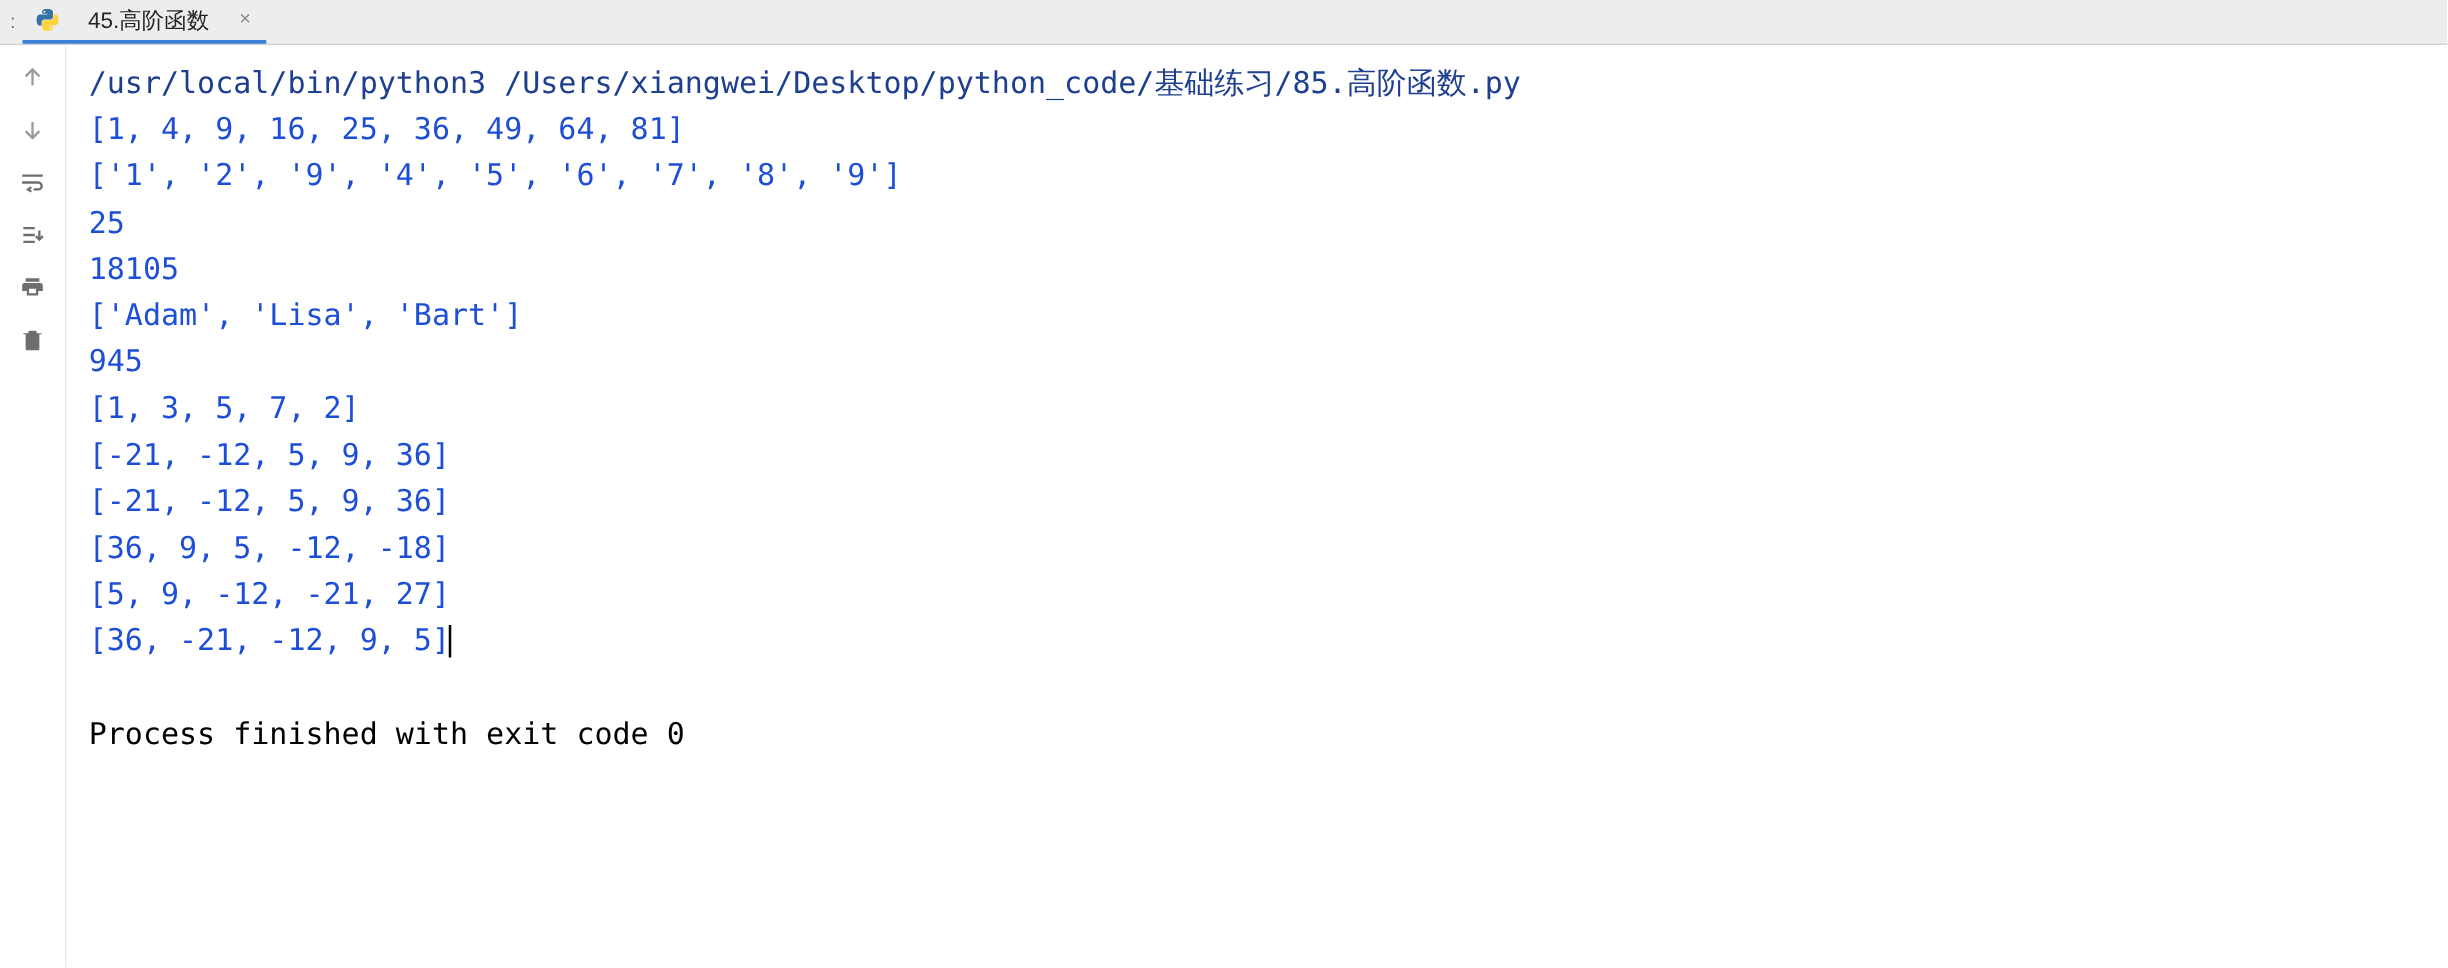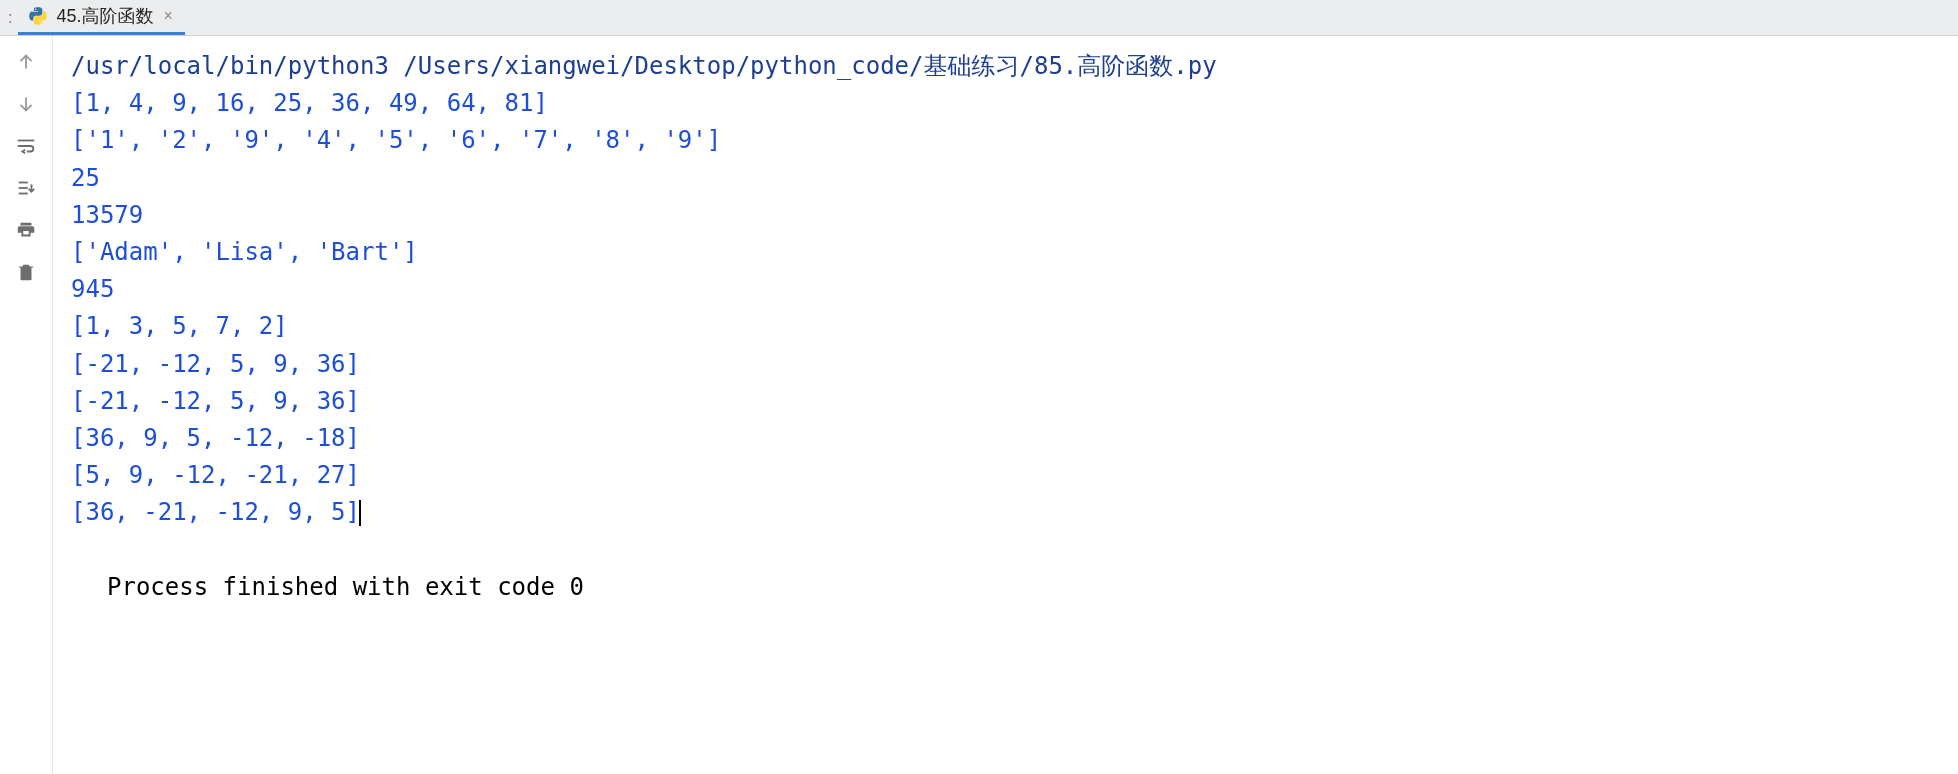--- a/index.html
+++ b/index.html
@@ -35,21 +35,21 @@
       padding-right: 6px;
       padding-left: 2px;
     }
     .tab {
       display: flex;
       align-items: center;
       padding: 0 12px 0 10px;
       background: #ebedef;
       border-bottom: 3px solid #3b7fd6;
       cursor: pointer;
-      gap: 8px;
+      gap: 22px;
       height: 100%;
     }
     .tab-icon {
       width: 20px;
       height: 20px;
       display: flex;
       align-items: center;
       justify-content: center;
     }
     .tab-label {
@@ -97,21 +97,20 @@
       overflow: auto;
     }
     .cmd-line {
       color: #1e3f8f;
     }
     .out-line {
       color: #1d4ed8;
     }
     .exit-line {
       color: #000000;
-      margin-left: 36px;
     }
     .cursor-caret {
       border-right: 2px solid #000000;
       display: inline-block;
       height: 1.1em;
       vertical-align: text-bottom;
       margin-left: -1px;
     }
   </style>
 </head>
@@ -171,21 +170,21 @@
         <svg viewBox="0 0 24 24" width="22" height="22" fill="#6e6e6e">
           <path d="M6 7h12v13a1 1 0 01-1 1H7a1 1 0 01-1-1V7zm3-3h6l1 2H8l1-2zM4 6h16v1H4z"></path>
         </svg>
       </div>
     </div>
 
     <div class="console-output"><span class="cmd-line">/usr/local/bin/python3 /Users/xiangwei/Desktop/python_code/基础练习/85.高阶函数.py</span>
 <span class="out-line">[1, 4, 9, 16, 25, 36, 49, 64, 81]</span>
 <span class="out-line">['1', '2', '9', '4', '5', '6', '7', '8', '9']</span>
 <span class="out-line">25</span>
-<span class="out-line">13579</span>
+<span class="out-line">18105</span>
 <span class="out-line">['Adam', 'Lisa', 'Bart']</span>
 <span class="out-line">945</span>
 <span class="out-line">[1, 3, 5, 7, 2]</span>
 <span class="out-line">[-21, -12, 5, 9, 36]</span>
 <span class="out-line">[-21, -12, 5, 9, 36]</span>
 <span class="out-line">[36, 9, 5, -12, -18]</span>
 <span class="out-line">[5, 9, -12, -21, 27]</span>
 <span class="out-line">[36, -21, -12, 9, 5]</span><span class="cursor-caret"></span>
 
 <span class="exit-line">Process finished with exit code 0</span>

